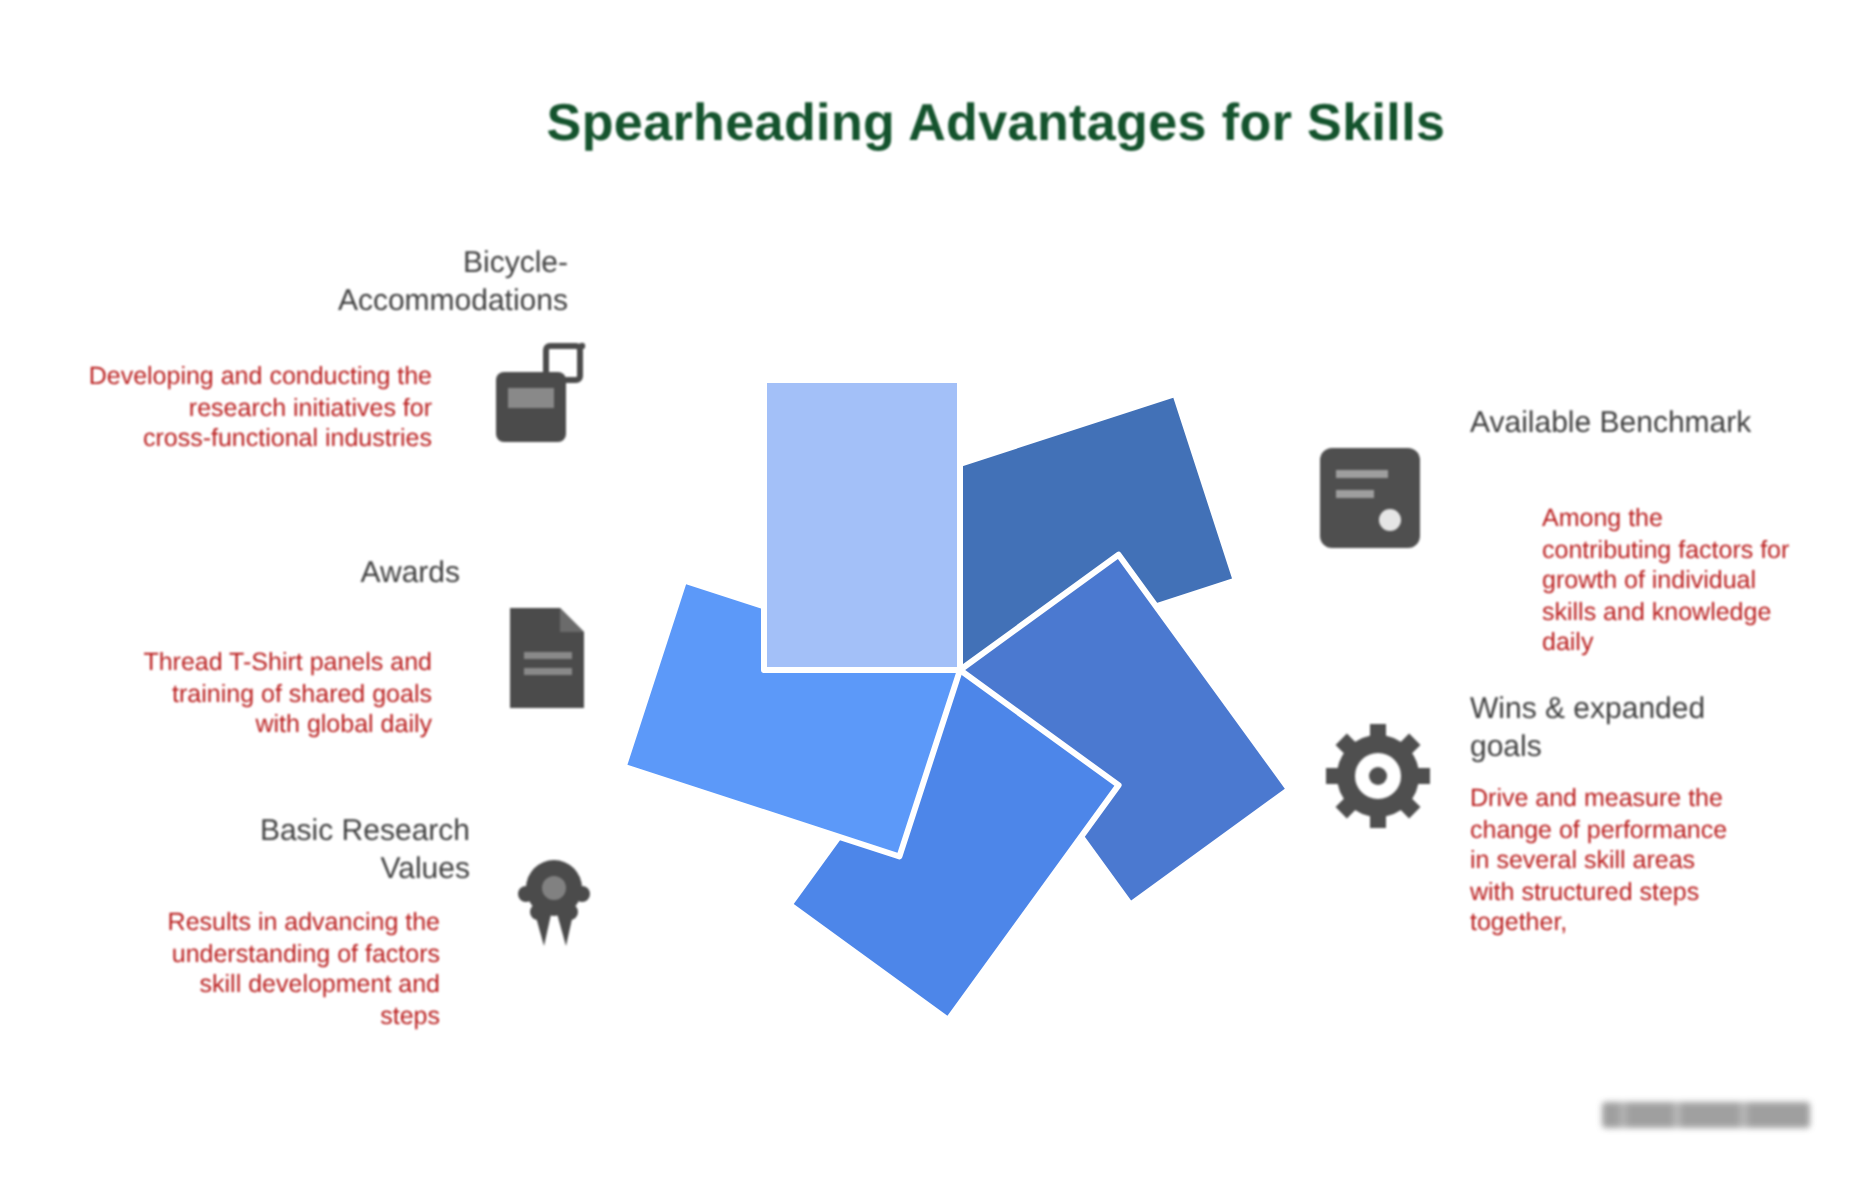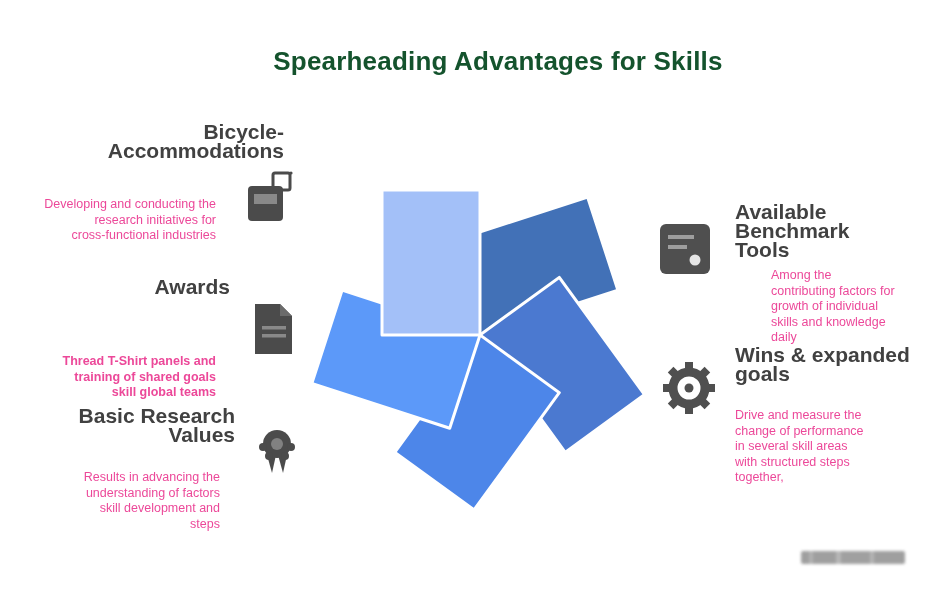--- a/index.html
+++ b/index.html
@@ -7,22 +7,22 @@
     position:relative; width:936px; height:589px; background:#ffffff;
     font-family:"Liberation Sans", sans-serif; overflow:hidden;
   }
   .abs { position:absolute; }
   .soft  { filter: blur(0.45px); }
   .soft2 { filter: blur(0.6px); }
   .title {
     left:60px; top:46px; width:876px; text-align:center;
     font-size:26px; font-weight:bold; color:#14532d; letter-spacing:0.2px;
   }
-  .h { font-weight:bold; font-size:21px; line-height:19px; color:#414141; }
-  .b { font-size:12.5px; line-height:15.5px; color:#ec4899;margin-top:16px; }
+  .h { font-weight:normal; font-size:15px; line-height:19px; color:#414141; }
+  .b { font-size:12.5px; line-height:15.5px; color:#b91c1c; }
   .right { text-align:right; }
   .left  { text-align:left; }
   .line { display:block; }
   .icon { color:#4b4b4b; }
   .watermark {
     left:801px; top:551px; width:104px; height:13px;
     background:linear-gradient(90deg,#8f8f8f 0 8%, #a5a5a5 8% 12%, #8f8f8f 12% 34%, #ababab 34% 38%, #909090 38% 66%, #a8a8a8 66% 70%, #8f8f8f 70% 100%);
     border-radius:2px; filter:blur(1.6px); opacity:0.85;
   }
 </style>
@@ -53,24 +53,24 @@
   <svg class="abs icon soft" style="left:246px; top:170px;" width="48" height="54" viewBox="0 0 48 54">
     <rect x="27" y="3" width="17" height="17" rx="2" fill="none" stroke="#4b4b4b" stroke-width="3"></rect>
     <circle cx="45" cy="3" r="1.6" fill="#4b4b4b"></circle>
     <rect x="2" y="16" width="35" height="35" rx="4" fill="#4b4b4b"></rect>
     <rect x="8" y="24" width="23" height="10" fill="#ffffff" opacity="0.35"></rect>
   </svg>
 
   <div class="abs h right soft" style="left:52px; top:277px; width:178px;">
     <span class="line">Awards</span>
   </div>
-  <div class="abs b right soft" style="left:34px; top:338px; width:182px;font-weight:bold;">
+  <div class="abs b right soft" style="left:34px; top:324px; width:182px;">
     <span class="line">Thread T-Shirt panels and</span>
     <span class="line">training of shared goals</span>
-    <span class="line">skill global teams</span>
+    <span class="line">with global daily</span>
   </div>
   <svg class="abs icon soft" style="left:248px; top:300px;" width="50" height="58" viewBox="0 0 50 58">
     <path d="M7 4 h25 l12 12 v38 h-37 z" fill="#4b4b4b"></path>
     <path d="M32 4 l12 12 h-12 z" fill="#6b6b6b"></path>
     <rect x="14" y="26" width="24" height="3.5" fill="#ffffff" opacity="0.35"></rect>
     <rect x="14" y="34" width="24" height="3.5" fill="#ffffff" opacity="0.35"></rect>
   </svg>
 
   <div class="abs h right soft" style="left:72px; top:406px; width:163px;">
     <span class="line">Basic Research</span>
@@ -94,21 +94,20 @@
   </svg>
 
   <svg class="abs icon soft" style="left:658px; top:222px;" width="54" height="54" viewBox="0 0 54 54">
     <rect x="2" y="2" width="50" height="50" rx="6" fill="#4f4f4f"></rect>
     <rect x="10" y="13" width="26" height="4" fill="#ffffff" opacity="0.45"></rect>
     <rect x="10" y="23" width="19" height="4" fill="#ffffff" opacity="0.45"></rect>
     <circle cx="37" cy="38" r="5.5" fill="#ffffff" opacity="0.85"></circle>
   </svg>
   <div class="abs h left soft" style="left:735px; top:202px; width:185px;">
     <span class="line">Available Benchmark</span>
-    <span class="line">Tools</span>
   </div>
   <div class="abs b left soft" style="left:771px; top:252px; width:170px;">
     <span class="line">Among the</span>
     <span class="line">contributing factors for</span>
     <span class="line">growth of individual</span>
     <span class="line">skills and knowledge</span>
     <span class="line">daily</span>
   </div>
 
   <svg class="abs icon soft" style="left:663px; top:362px;" width="52" height="52" viewBox="0 0 52 52">

